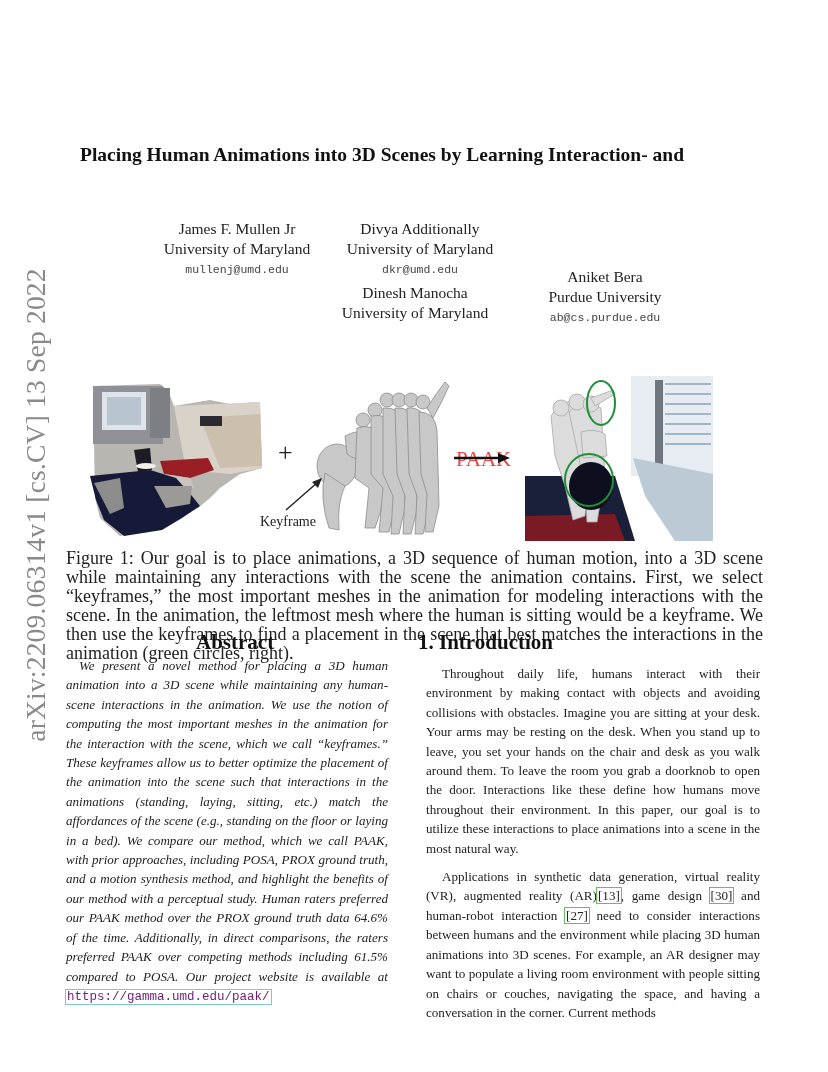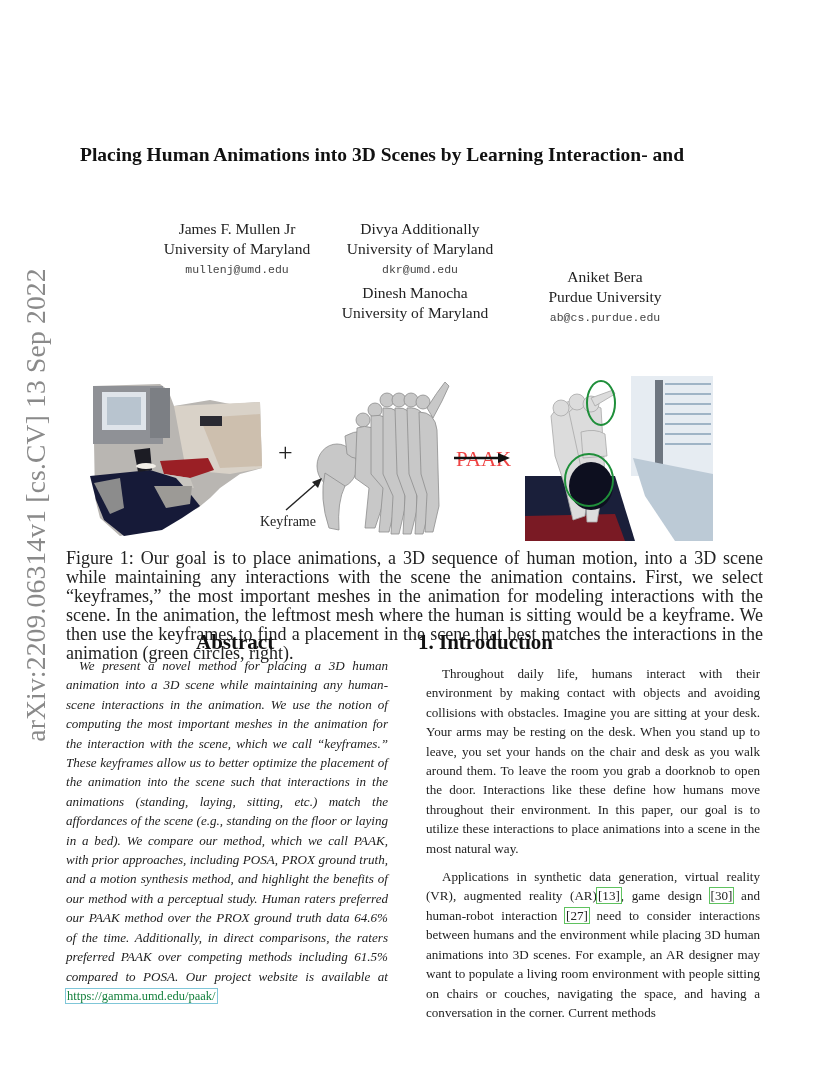--- a/index.html
+++ b/index.html
@@ -22,22 +22,22 @@
   .fig-el { position: absolute; }
 
   .caption { position: absolute; left: 66px; top: 549px; width: 697px; font-size: 18px;
              line-height: 19px; color: #222; text-align: justify; }
 
   .section-head { position: absolute; font-weight: bold; font-size: 21px; color: #111; }
 
   .abstract-text { position: absolute; left: 66px; top: 656px; width: 322px; font-style: italic;
                    font-size: 13.1px; line-height: 19.4px; text-align: justify; color: #222; }
   .abstract-text p { margin: 0; text-indent: 13px; }
-  .url-box { font-style: normal; font-family: Liberation Serif, serif;
-             font-size: 12.5px; outline: 1px solid #7fc6d8; padding: 0 1px; color: #15803d; }
+  .url-box { font-style: normal; font-family: Liberation Mono, monospace;
+             font-size: 12.5px; outline: 1px solid #7fc6d8; padding: 0 1px; color: #701a75; }
 
   .intro-text { position: absolute; left: 418px; top: 664px; width: 342px; font-size: 13.1px;
                 line-height: 19.4px; text-align: justify; color: #222; }
   .intro-text p { margin: 0 0 9px 8px; text-indent: 16px; }
   .cite { outline: 1px solid #5fc25f; padding: 0 1px; }
 </style>
 </head>
 <body>
 
 <div class="arxiv-stamp">

